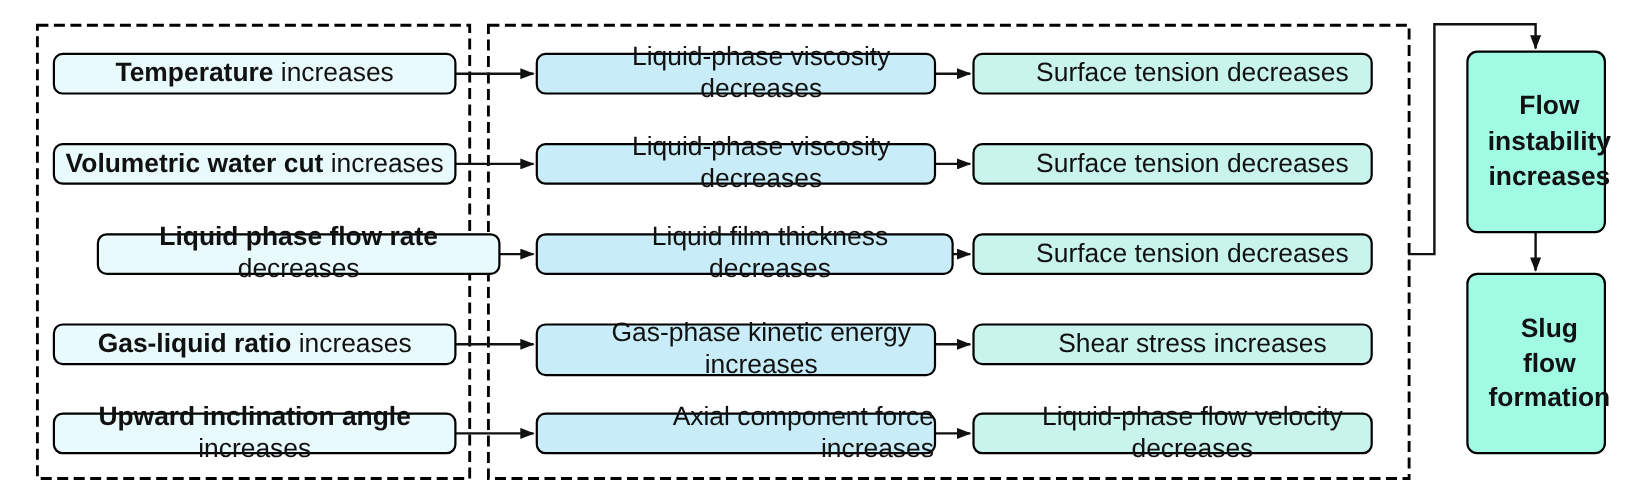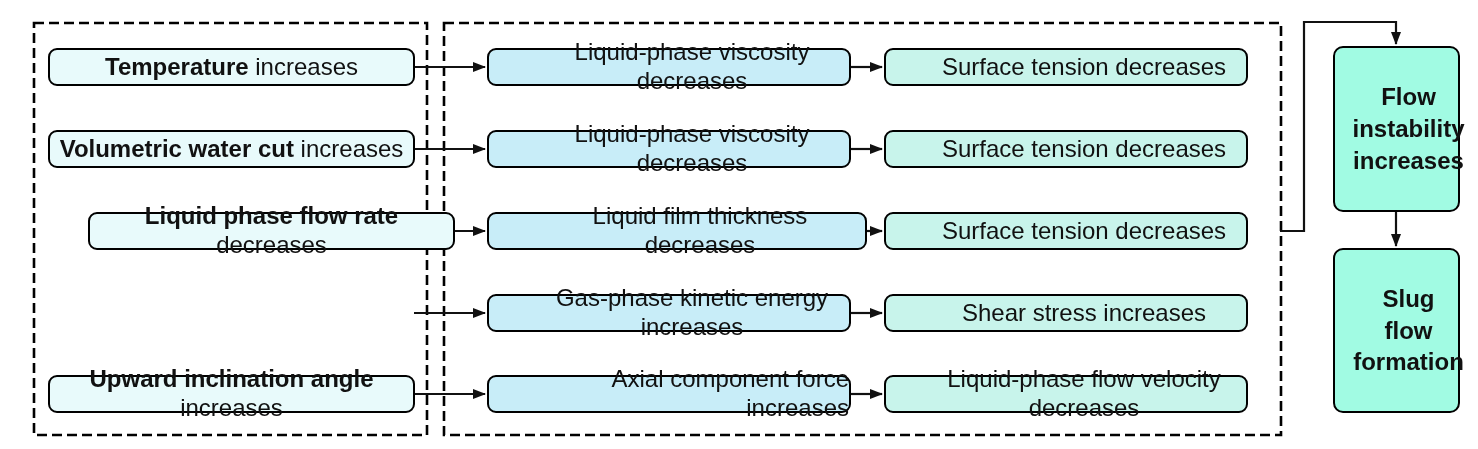--- a/index.html
+++ b/index.html
@@ -58,34 +58,37 @@
 
   <div class="box cause" style="left:48px;top:48px;width:367px;height:38px;">
     <span><b>Temperature</b><span> increases</span></span>
   </div>
   <div class="box cause" style="left:48px;top:130px;width:367px;height:38px;">
     <span><b>Volumetric water cut</b><span> increases</span></span>
   </div>
   <div class="box cause" style="left:48px;top:212px;width:367px;height:38px;margin-left:40px;">
     <span><b>Liquid phase flow rate</b><span> decreases</span></span>
   </div>
+  <div class="box cause" style="left:48px;top:294px;width:367px;height:38px;">
+    <span><b>Gas-liquid ratio</b><span> increases</span></span>
+  </div>
   <div class="box cause" style="left:48px;top:375px;width:367px;height:38px;">
     <span><b>Upward inclination angle</b><span> increases</span></span>
   </div>
 
   <div class="box mid1" style="left:487px;top:48px;width:364px;height:38px;">
     <span>Liquid-phase viscosity decreases</span>
   </div>
   <div class="box mid1" style="left:487px;top:130px;width:364px;height:38px;">
     <span>Liquid-phase viscosity decreases</span>
   </div>
   <div class="box mid1" style="left:487px;top:212px;width:380px;height:38px;">
     <span>Liquid film thickness decreases</span>
   </div>
-  <div class="box mid1" style="left:487px;top:294px;width:364px;height:38px;justify-content:flex-end;">
+  <div class="box mid1" style="left:487px;top:294px;width:364px;height:48px;justify-content:flex-end;">
     <span>Gas-phase kinetic energy increases</span>
   </div>
   <div class="box mid1" style="left:487px;top:375px;width:364px;height:38px;text-align:right;">
     <span>Axial component force increases</span>
   </div>
 
   <div class="box mid2" style="left:884px;top:48px;width:364px;height:38px;">
     <span>Surface tension decreases</span>
   </div>
   <div class="box mid2" style="left:884px;top:130px;width:364px;height:38px;">

